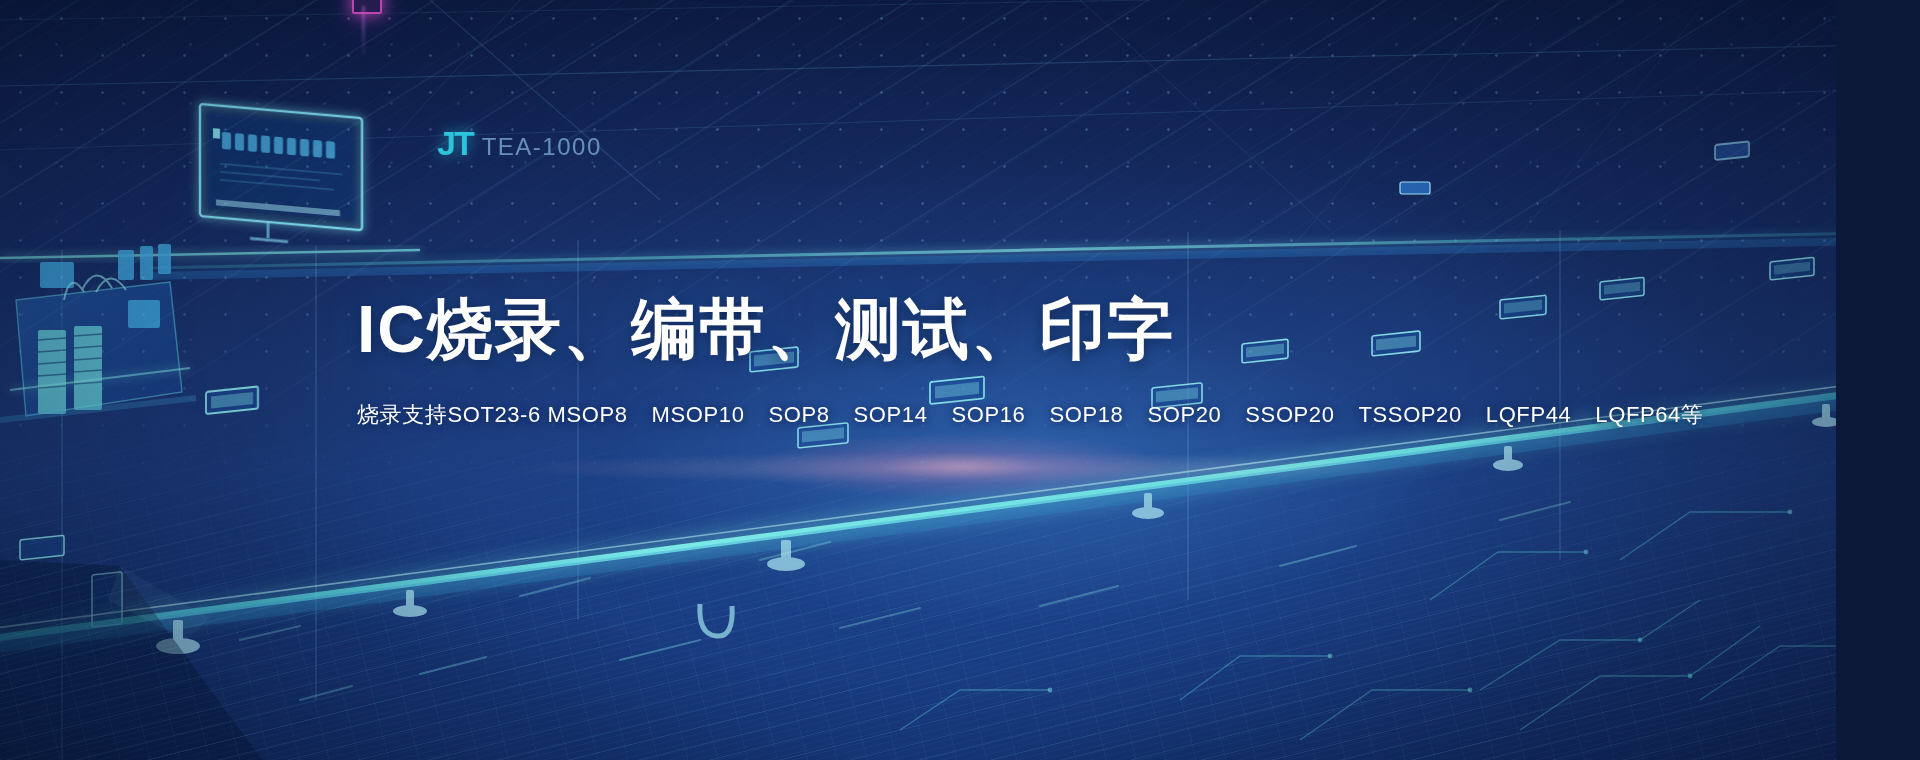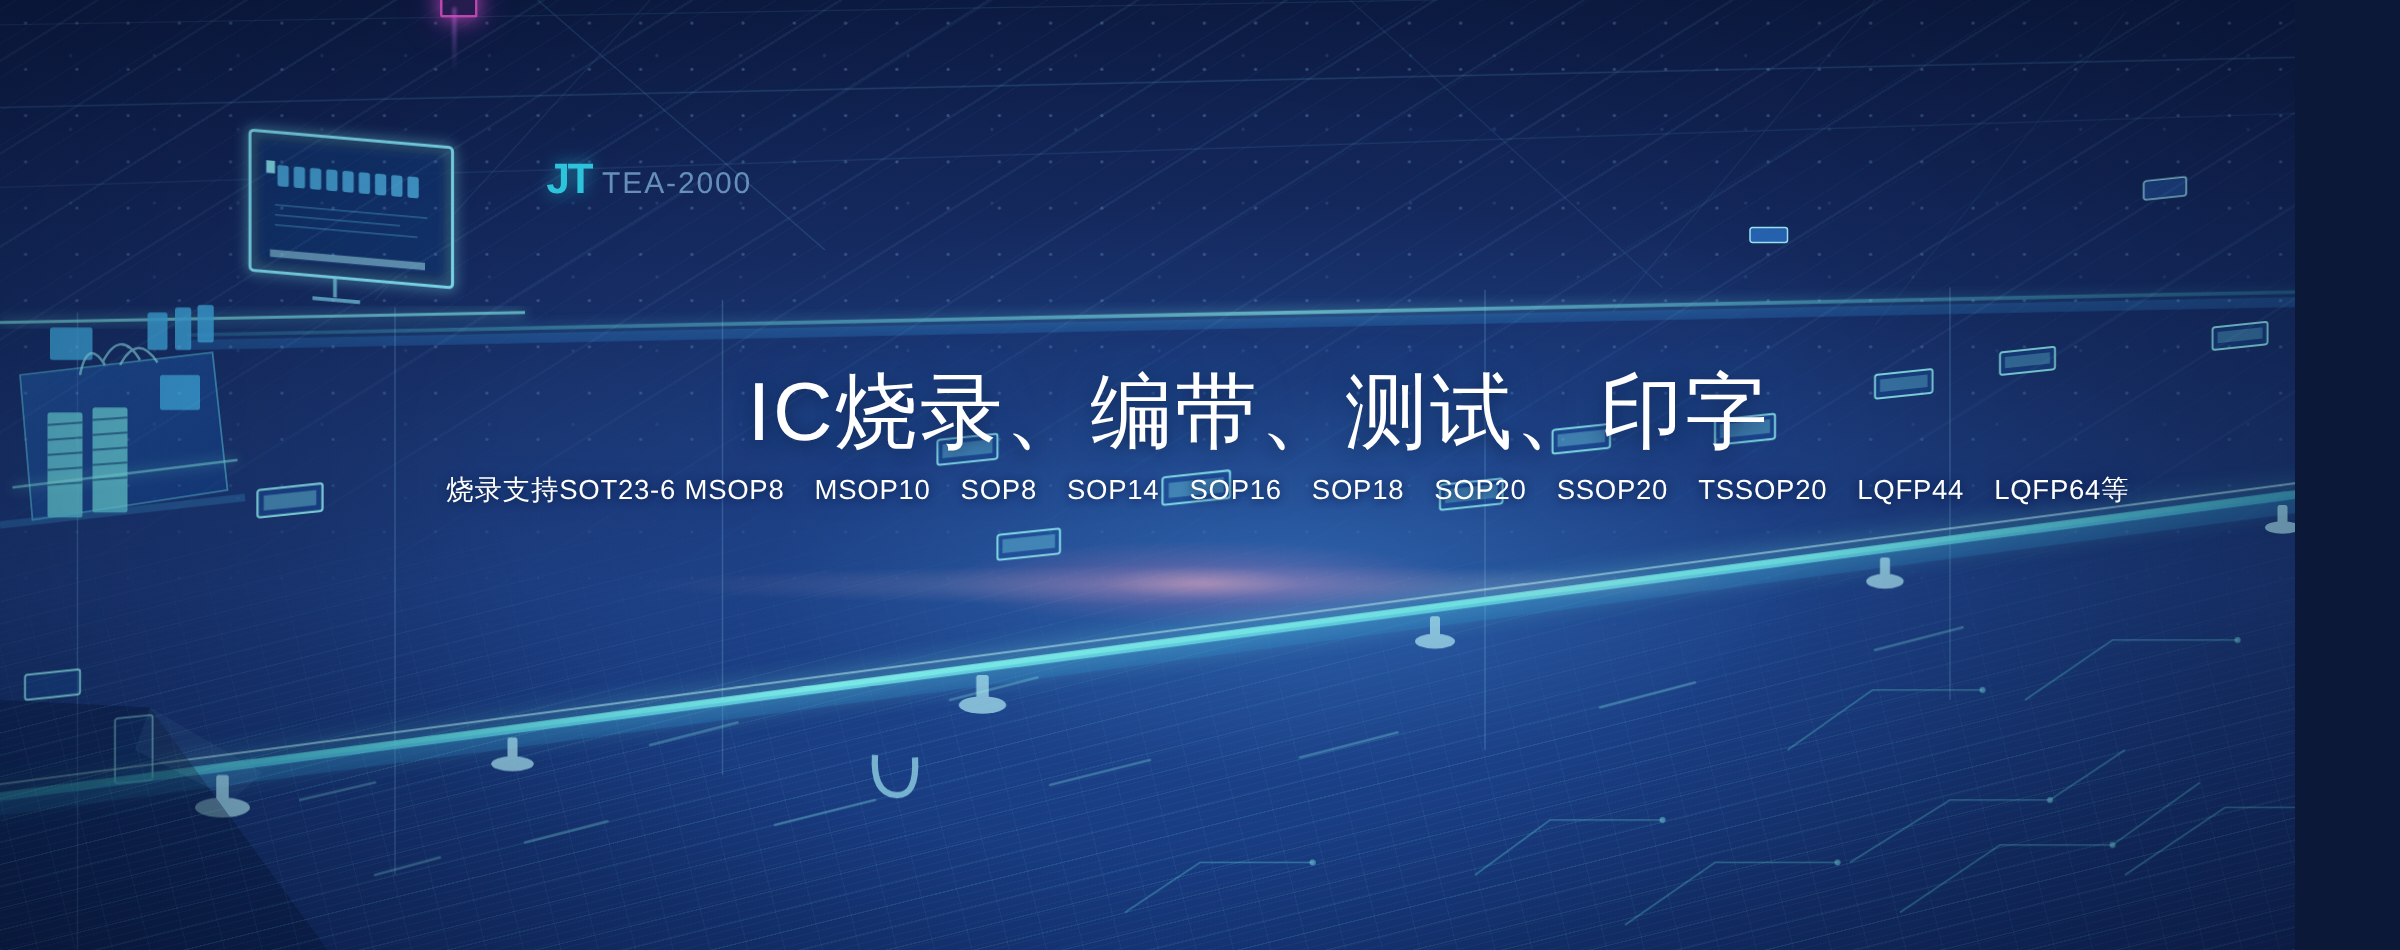--- a/index.html
+++ b/index.html
@@ -89,30 +89,29 @@
     left: 357px;
     top: 296px;
     width: 1300px;
     z-index: 40;
   }
 
   .headline {
     margin: 0;
     font-size: 66px;
     line-height: 1.0;
-    font-weight: 400;
+    font-weight: 700;
     color: #ffffff;
     letter-spacing: 2px;
     text-shadow: 0 2px 16px rgba(8,24,60,0.85), 0 0 34px rgba(60,140,230,0.45);
     white-space: nowrap;
-    text-align: center;
   }
 
   .sublines {
-    margin-top: 19px;
+    margin-top: 42px;
   }
 
   .subline {
     color: #ffffff;
     font-size: 22px;
     line-height: 1.0;
     letter-spacing: 0.6px;
     margin-bottom: 26px;
     white-space: nowrap;
     text-shadow: 0 1px 8px rgba(8,24,60,0.9), 0 0 20px rgba(40,110,200,0.35);
@@ -440,21 +439,21 @@
   <div class="layer bg-dots"></div>
   <div class="layer bg-circuit"></div>
   <div class="layer bg-warmglow"></div>
   <div class="layer bg-vignette"></div>
 
   <div class="top-chip-beam"></div>
   <div class="top-chip"></div>
 
   <div class="machine-logo">
     <span class="logo-mark">JT</span>
-    <span class="logo-model">TEA-2000</span>
+    <span class="logo-model">TEA-1000</span>
   </div>
 
   <div class="content">
     <h1 class="headline">IC烧录、编带、测试、印字</h1>
 
     <div class="sublines">
 
       <div class="subline">
         <span>烧录支持SOT23-6</span>
         <span class="pkg-list" id="pkg-list"><span class="pkg">MSOP8</span><span class="pkg">MSOP10</span><span class="pkg">SOP8</span><span class="pkg">SOP14</span><span class="pkg">SOP16</span><span class="pkg">SOP18</span><span class="pkg">SOP20</span><span class="pkg">SSOP20</span><span class="pkg">TSSOP20</span><span class="pkg">LQFP44</span><span class="pkg">LQFP64等</span></span>

